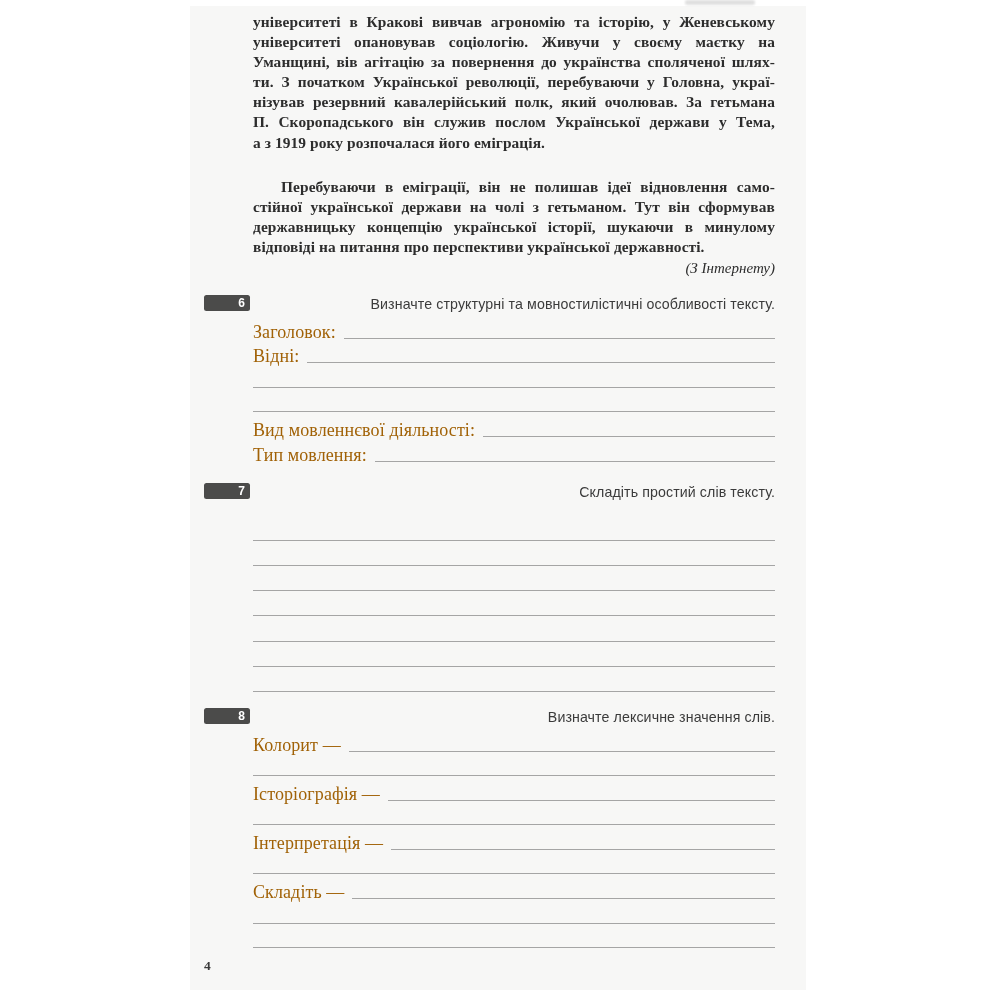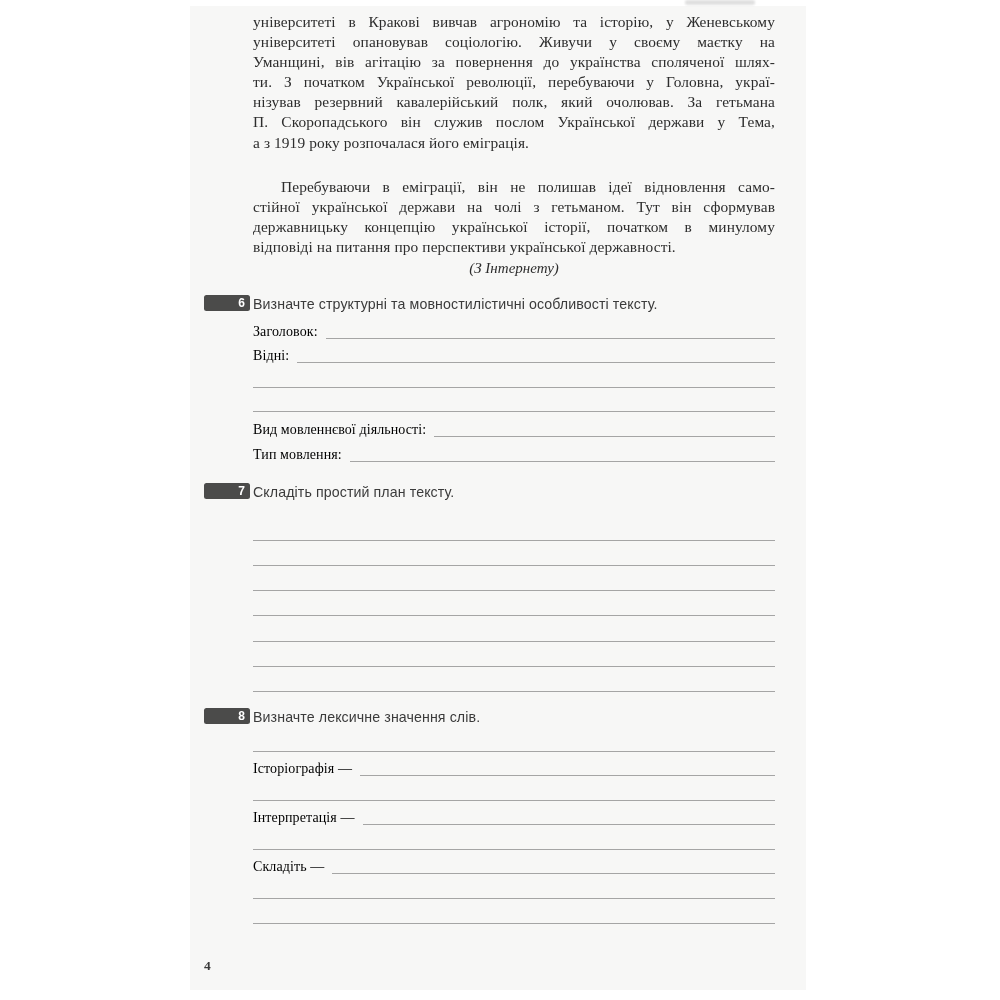--- a/index.html
+++ b/index.html
@@ -29,28 +29,29 @@
     left: 63px; top: 6px;
     width: 522px;
   }
   
   .tline {
     font-size: 15.4px;
     line-height: 20.1px;
     color: #2d2d2d;
     text-align: justify;
     letter-spacing: .1px;
+    font-weight: bold;
   }
   .tline.j { text-align-last: justify; }
   .tline.indent { padding-left: 28px; margin-top: 24px; }
   .source {
     font-size: 15px;
     line-height: 21px;
     font-style: italic;
-    text-align: center;
+    text-align: right;
     color: #2d2d2d;
     margin-top: 1px;
   }
   
   .ex-head {
     position: relative;
     height: 20px;
     margin-top: 15px;
     margin-bottom: 5px;
   }
@@ -72,31 +73,32 @@
     font-weight: bold;
     font-size: 12px;
     line-height: 1;
   }
   .ex-title {
     font-family: "Liberation Sans", sans-serif;
     font-size: 14.2px;
     line-height: 20px;
     color: #3b3b3b;
     letter-spacing: .1px;
+    text-align: right;
   }
   
   .frow {
     display: flex;
     align-items: flex-end;
     height: 24.6px;
   }
   .flabel {
-    font-size: 14px;
+    font-size: 18px;
     line-height: 18px;
-    color: #000000;
+    color: #a16207;
     white-space: nowrap;
     padding-bottom: 3px;
     letter-spacing: .1px;
   }
   .fline {
     flex: 1;
     border-bottom: 1.2px solid #a5a5a5;
     margin-left: 8px;
     margin-bottom: 5px;
   }
@@ -130,21 +132,21 @@
       <div class="tline j">Уманщині, вів агітацію за повернення до українства споляченої шлях-</div>
       <div class="tline j">ти. З початком Української революції, перебуваючи у Головна, украї-</div>
       <div class="tline j">нізував резервний кавалерійський полк, який очолював. За гетьмана</div>
       <div class="tline j">П. Скоропадського він служив послом Української держави у Тема,</div>
       <div class="tline">а з 1919 року розпочалася його еміграція.</div>
     </div>
 
     <div>
       <div class="tline j indent">Перебуваючи в еміграції, він не полишав ідеї відновлення само-</div>
       <div class="tline j">стійної української держави на чолі з гетьманом. Тут він сформував</div>
-      <div class="tline j">державницьку концепцію української історії, початком в минулому</div>
+      <div class="tline j">державницьку концепцію української історії, шукаючи в минулому</div>
       <div class="tline">відповіді на питання про перспективи української державності.</div>
     </div>
 
     <div class="source">(З Інтернету)</div>
 
     <section>
       <div class="ex-head">
         <div class="badge">
           <span>6</span>
         </div>
@@ -172,41 +174,45 @@
         <span class="flabel">Тип мовлення:</span>
         <div class="fline"></div>
       </div>
     </section>
 
     <section>
       <div class="ex-head">
         <div class="badge">
           <span>7</span>
         </div>
-        <div class="ex-title">Складіть простий план тексту.</div>
+        <div class="ex-title">Складіть простий слів тексту.</div>
       </div>
       <div class="plan-lines">
         <div class="rule"></div>
         <div class="rule"></div>
         <div class="rule"></div>
         <div class="rule"></div>
         <div class="rule"></div>
         <div class="rule"></div>
         <div class="rule"></div>
       </div>
     </section>
 
     <section>
       <div class="ex-head">
         <div class="badge">
           <span>8</span>
         </div>
         <div class="ex-title">Визначте лексичне значення слів.</div>
       </div>
 
+      <div class="frow">
+        <span class="flabel">Колорит —</span>
+        <div class="fline"></div>
+      </div>
       <div class="frow full">
         <div class="fline"></div>
       </div>
 
       <div class="frow">
         <span class="flabel">Історіографія —</span>
         <div class="fline"></div>
       </div>
       <div class="frow full">
         <div class="fline"></div>

